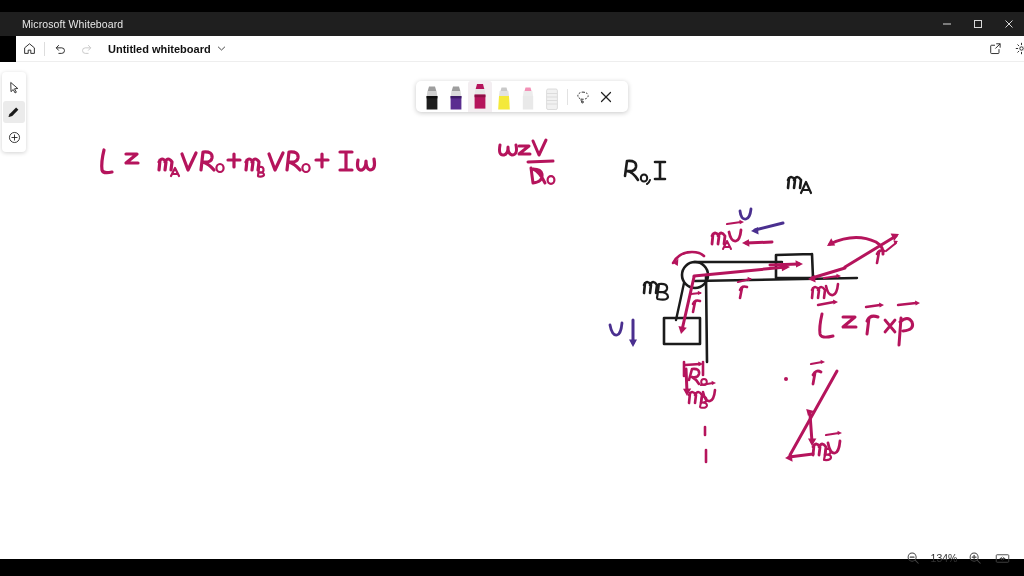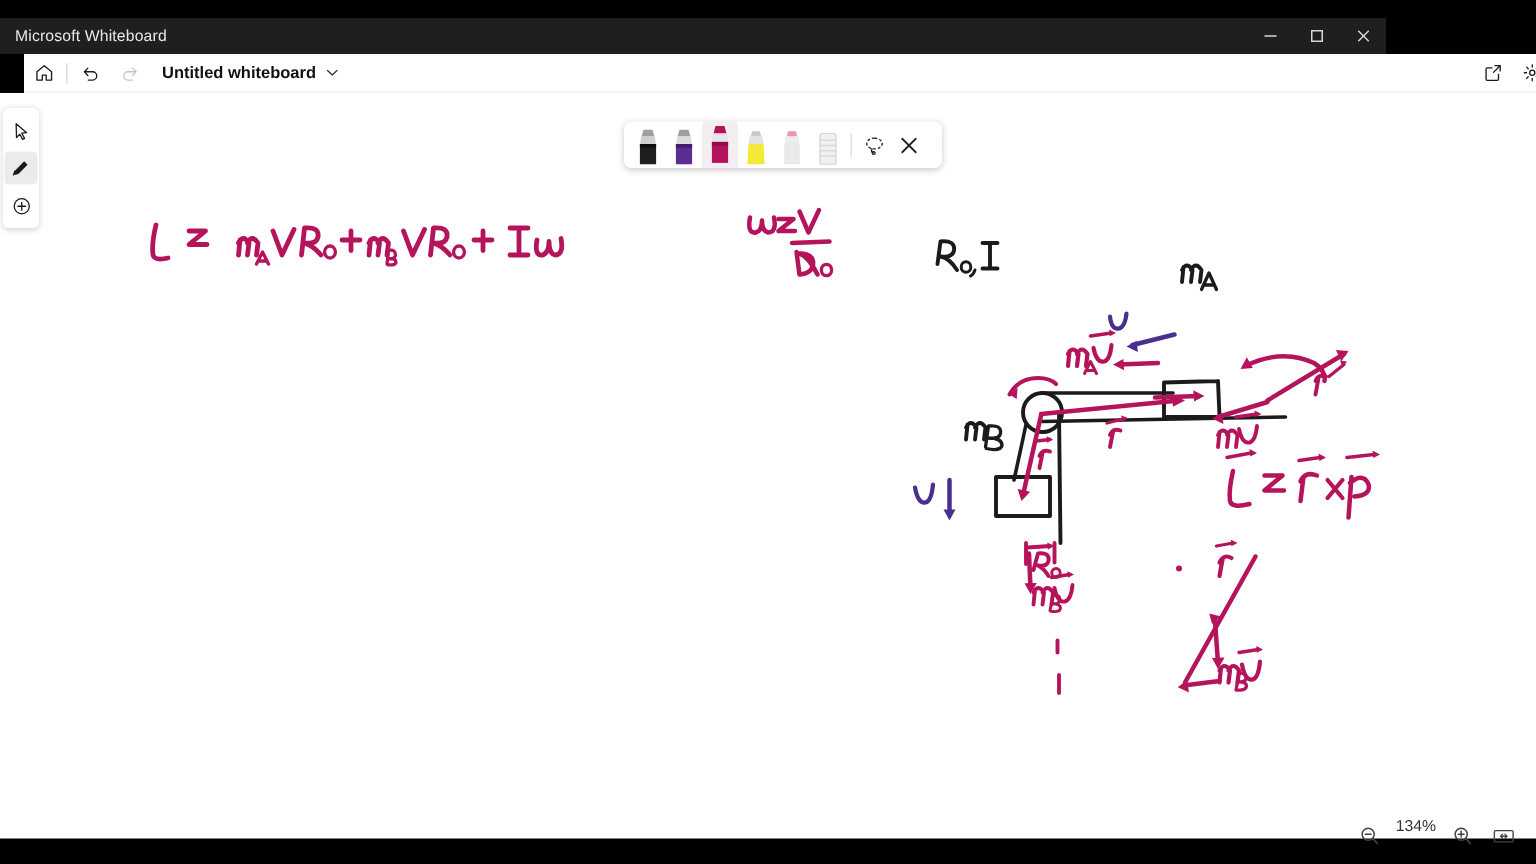--- a/index.html
+++ b/index.html
@@ -6,22 +6,22 @@
   html, body {
     width:1024px; height:576px;
     background:#000;
     font-family:"Liberation Sans", sans-serif;
     overflow:hidden;
   }
   #app { position:relative; width:1024px; height:576px; background:#000; }
 
   
   .titlebar {
-    position:absolute; top:12px; left:0; width:924px; height:24px;
-    background:#1f1f1f; display:flex; align-items:center;
+    position:absolute; top:12px; left:0; width:1024px; height:24px;
+    background:#1f1f1f; display:flex; align-items:center;padding-left:12px;
   }
   .titlebar .app-title {
     color:#e8e8e8; font-size:10.5px; padding-left:10px; letter-spacing:.1px;
   }
   .win-controls { margin-left:auto; display:flex; height:24px; }
   .win-btn {
     width:31px; height:24px; display:flex; align-items:center; justify-content:center;
     color:#d8d8d8;
   }
   .win-btn svg { display:block; }
@@ -79,21 +79,21 @@
   .pen svg { display:block; }
   .tool-sep { width:1px; height:16px; background:#e2e2e2; margin:0 3px 7px 3px; }
   .tb-btn {
     width:23px; height:31px; display:flex; align-items:center; justify-content:center;
     color:#222;
   }
 
   
   .zoombar {
     position:absolute; right:10px; bottom:5px; height:26px;
-    display:flex; align-items:flex-start; gap:3px; z-index:6;
+    display:flex; align-items:center; gap:3px; z-index:6;
   }
   .zoom-btn {
     width:24px; height:24px; display:flex; align-items:center; justify-content:center;
     color:#444; border-radius:3px;
   }
   .zoom-level { font-size:10.5px; color:#333; min-width:32px; text-align:center; }
 
   .ink { stroke:#b5145c; fill:none; stroke-linecap:round; stroke-linejoin:round; }
   .ink-f { fill:#b5145c; stroke:none; }
   .blk { stroke:#1b1b1b; fill:none; stroke-linecap:round; stroke-linejoin:round; }

